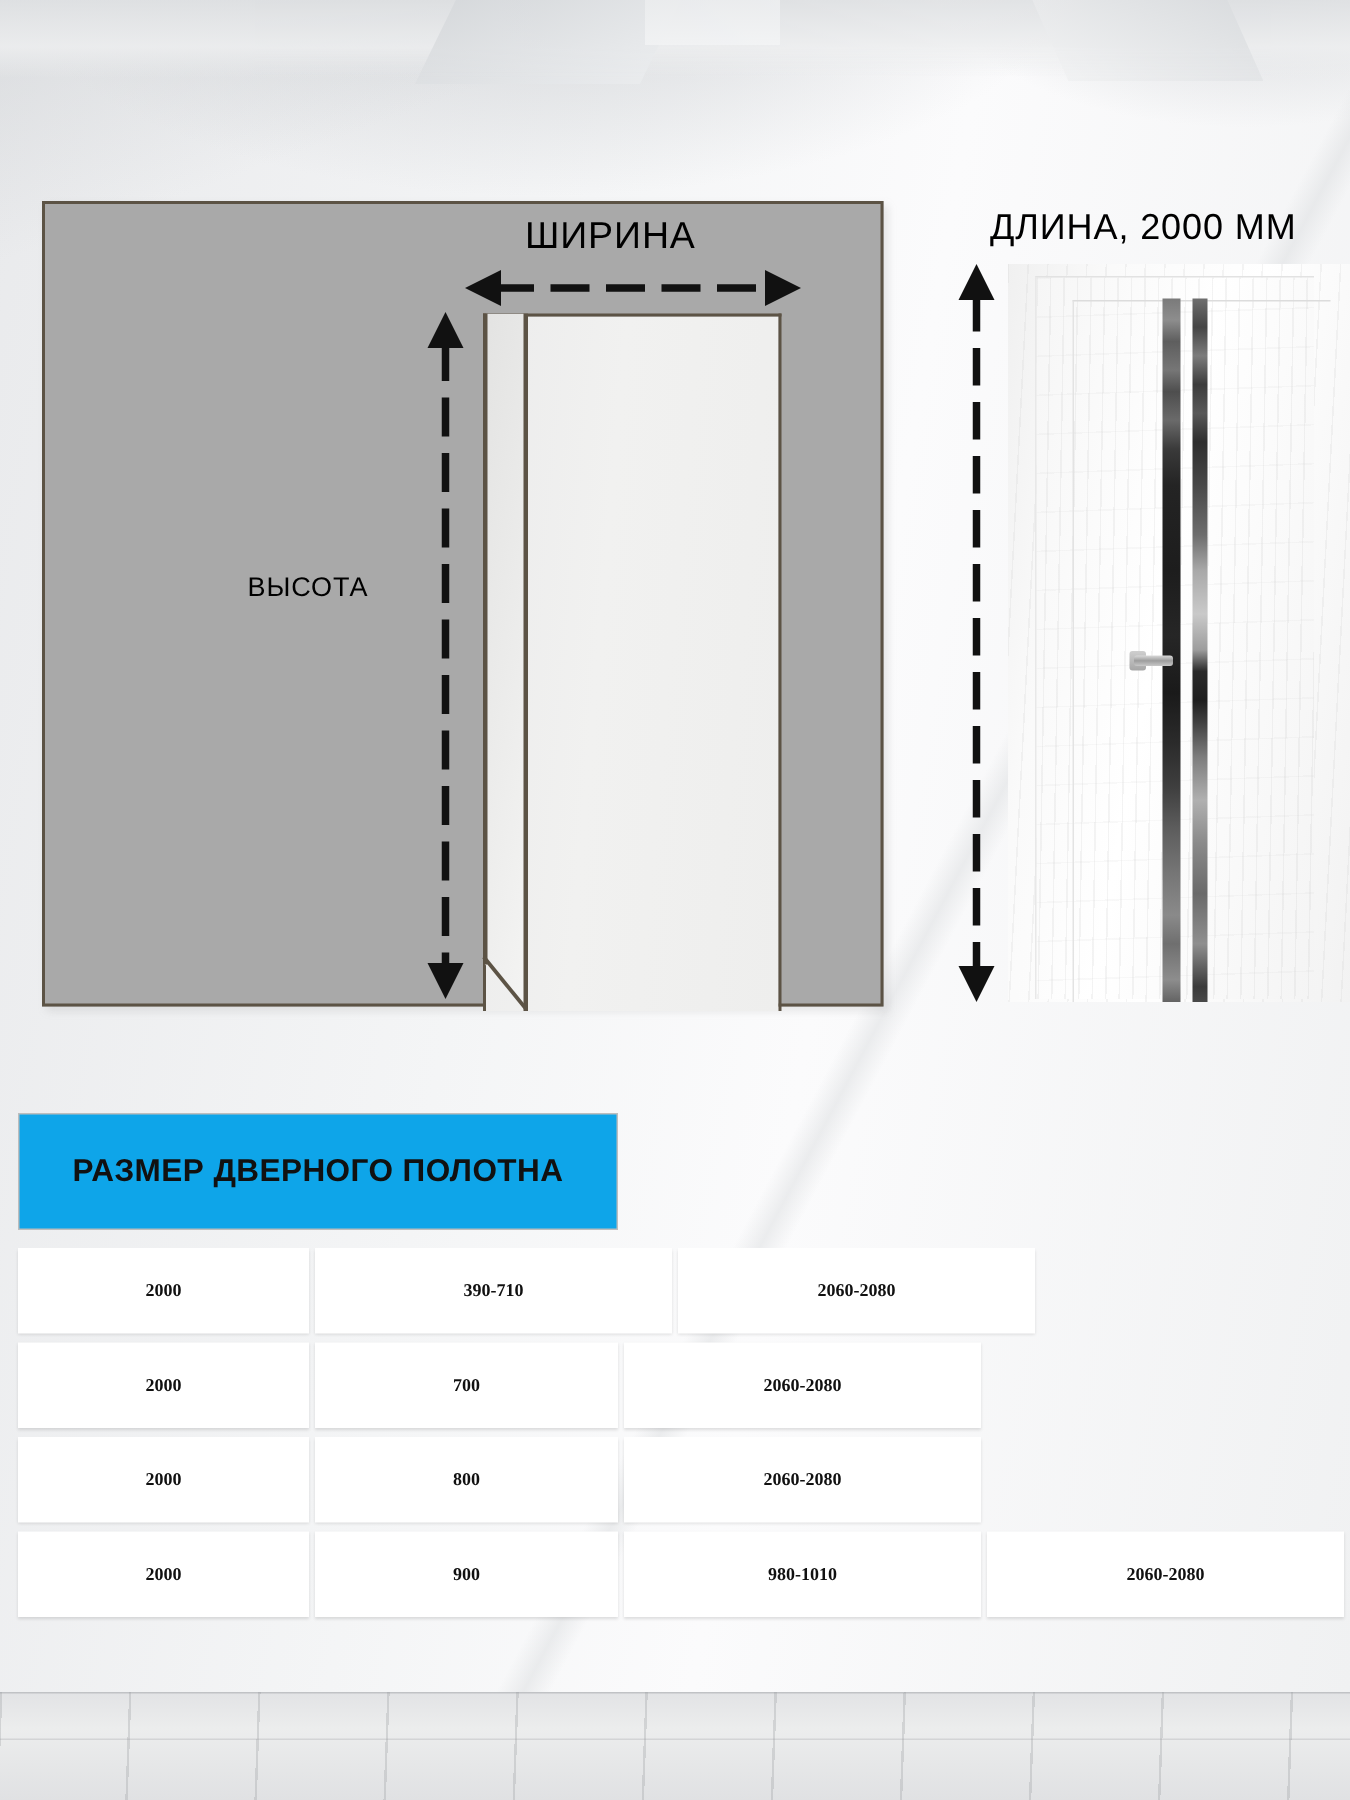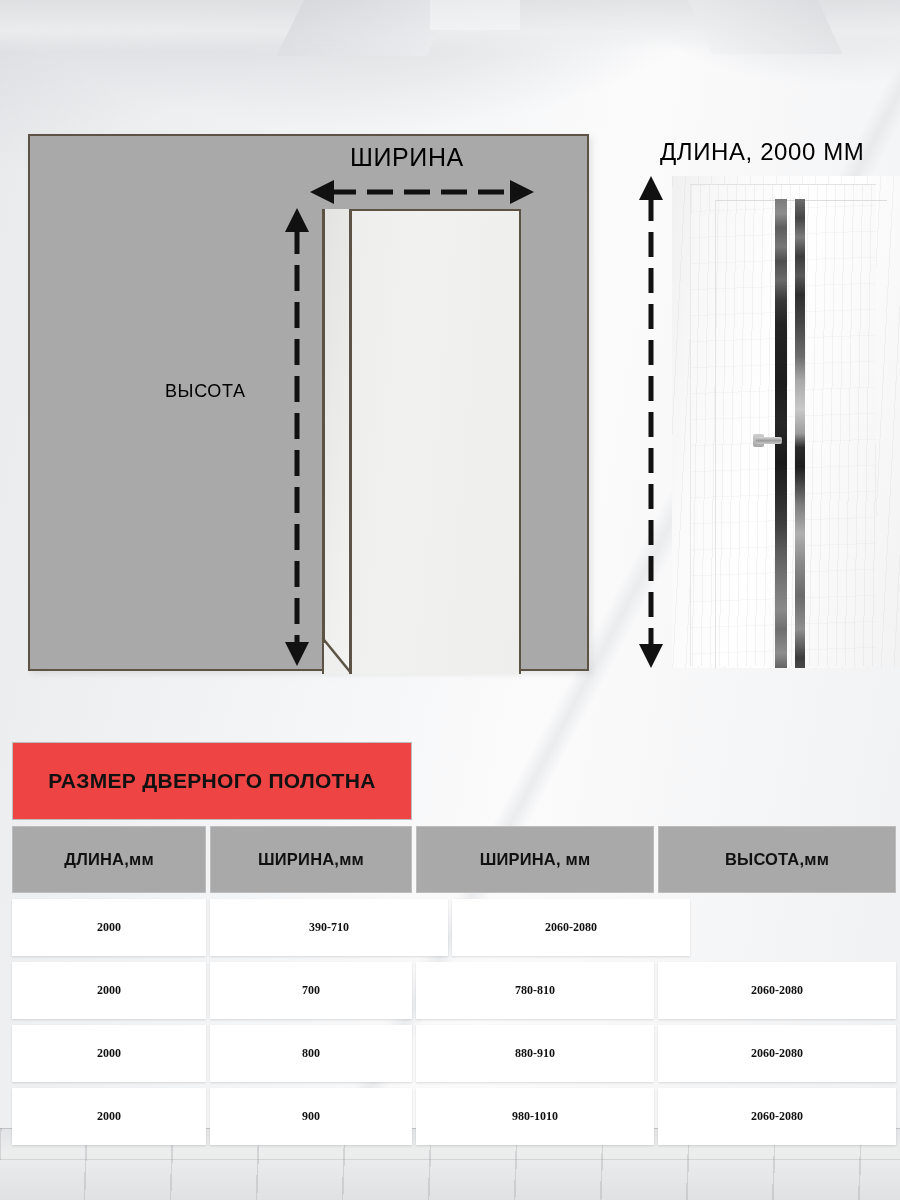--- a/index.html
+++ b/index.html
@@ -168,21 +168,21 @@
 
   
   .table{position:absolute;left:0;top:742px;width:900px;}
   .trow{display:flex;gap:4px;padding:0 12px;box-sizing:border-box;}
   .tgap{height:6px;}
   .cell{
     display:flex;align-items:center;justify-content:center;text-align:center;
     box-sizing:border-box;
   }
   .cell-head-top{
-    background:#ef4444;color:#111;font-weight:700;
+    background:#0ea5e9;color:#111;font-weight:700;
     font-size:21px;line-height:1.15;letter-spacing:.3px;
     border:1px solid #bdbdbd;
     height:78px;
   }
   .cell-head-sub{
     background:#a9a9a9;color:#111;font-weight:700;
     font-size:16.5px;letter-spacing:.2px;
     border:1px solid #bdbdbd;
     height:67px;
   }
@@ -263,50 +263,42 @@
   </div>
 
   <div class="table">
 
     <div class="trow">
       <div class="cell cell-head-top ch1">РАЗМЕР ДВЕРНОГО ПОЛОТНА</div>
     </div>
 
     <div class="tgap"></div>
 
-    <div class="trow">
-      <div class="cell cell-head-sub c1">ДЛИНА,мм</div>
-      <div class="cell cell-head-sub c2">ШИРИНА,мм</div>
-      <div class="cell cell-head-sub c3">ШИРИНА, мм</div>
-      <div class="cell cell-head-sub c4">ВЫСОТА,мм</div>
-    </div>
 
     <div class="tgap"></div>
 
     <div class="trow">
       <div class="cell cell-data c1">2000</div>
       <div class="cell cell-data c3">390-710</div>
       <div class="cell cell-data c4">2060-2080</div>
     </div>
 
     <div class="tgap"></div>
 
     <div class="trow">
       <div class="cell cell-data c1">2000</div>
       <div class="cell cell-data c2">700</div>
-      <div class="cell cell-data c3">780-810</div>
       <div class="cell cell-data c4">2060-2080</div>
     </div>
 
     <div class="tgap"></div>
 
     <div class="trow">
       <div class="cell cell-data c1">2000</div>
       <div class="cell cell-data c2">800</div>
-      <div class="cell cell-data c3">880-910</div>
       <div class="cell cell-data c4">2060-2080</div>
     </div>
 
     <div class="tgap"></div>
 
     <div class="trow">
       <div class="cell cell-data c1">2000</div>
       <div class="cell cell-data c2">900</div>
       <div class="cell cell-data c3">980-1010</div>
       <div class="cell cell-data c4">2060-2080</div>

